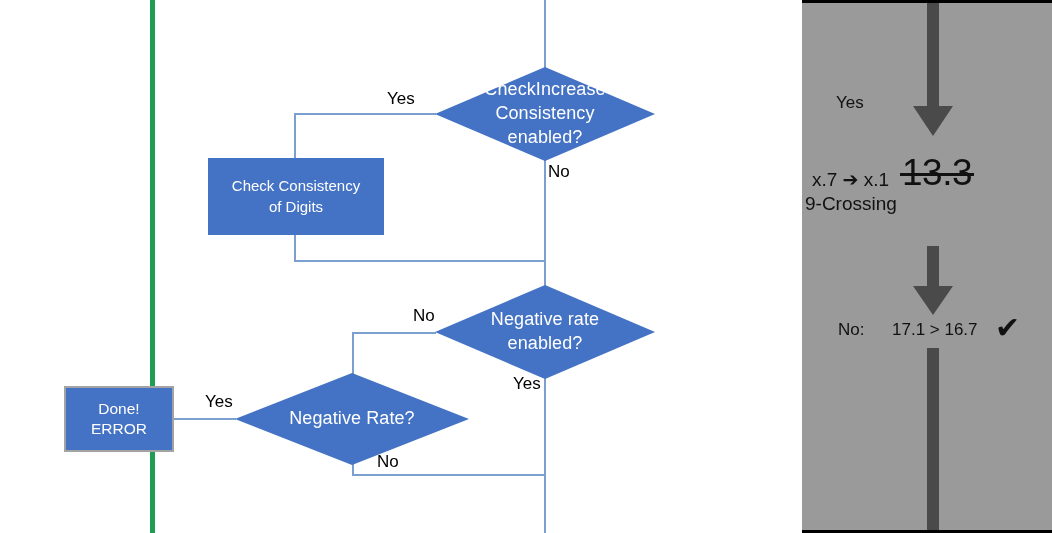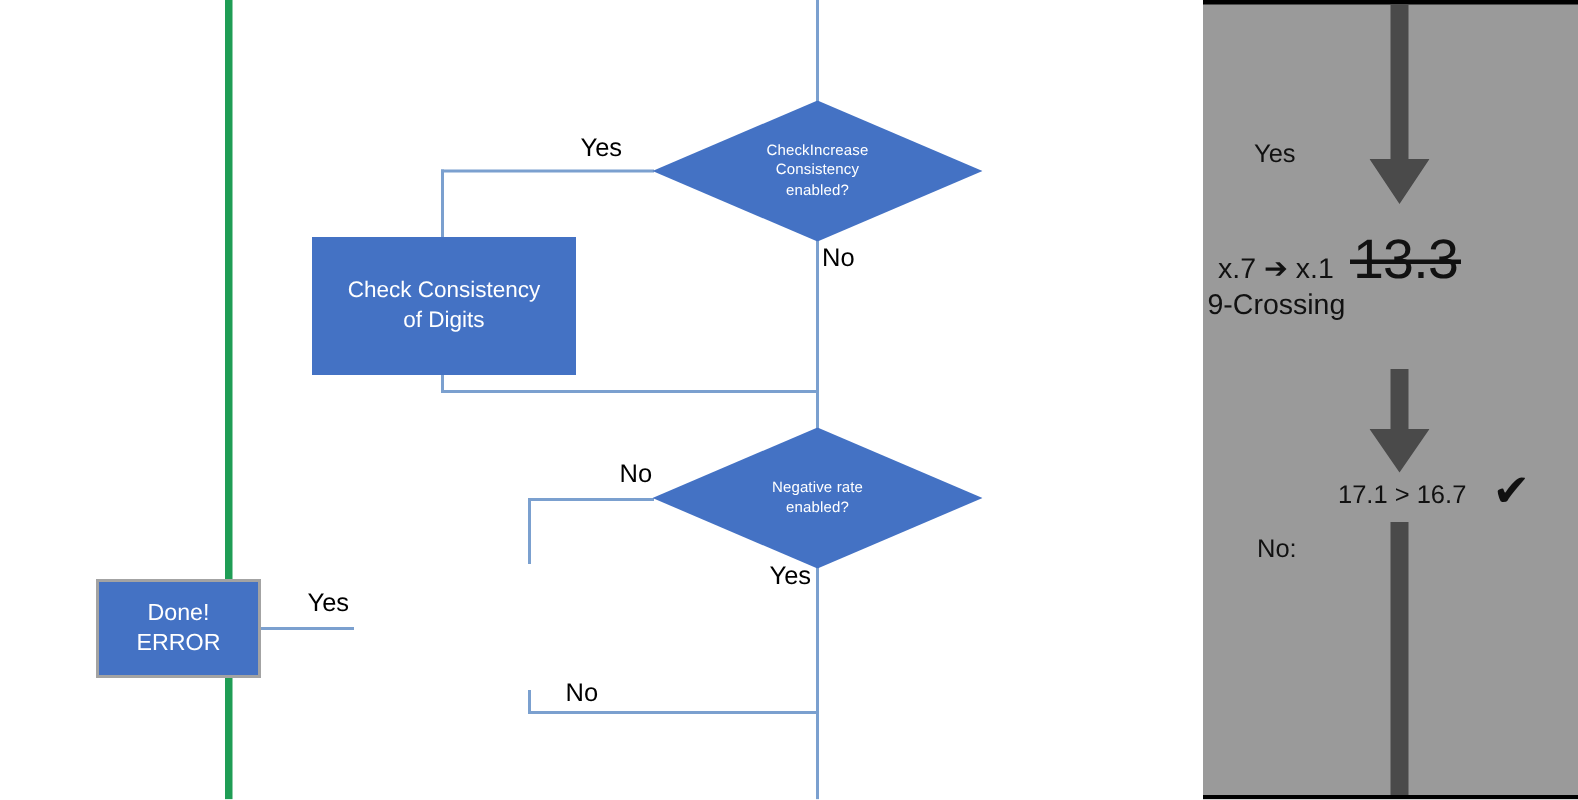--- a/index.html
+++ b/index.html
@@ -37,31 +37,31 @@
     align-items:center;
     justify-content:center;
   }
   .diamond svg{position:absolute;left:0;top:0;}
   .diamond .dlabel{
     position:relative;
     z-index:2;
     color:#ffffff;
     text-align:center;
     line-height:1.33;
-    font-size:10px;
+    font-size:18px;
     letter-spacing:.1px;
     padding:0 8px;
     pointer-events:none;
   }
 
   
   #process-box{
     position:absolute;
     left:208px; top:158px;
-    width:176px; height:92px;
+    width:176px; height:77px;
     background:#4472c4;
     z-index:4;
     display:flex;align-items:center;justify-content:center;
   }
   #process-box .plabel{
     color:#fff;font-size:15px;text-align:center;line-height:1.35;
   }
 
   
   #error-box{
@@ -161,20 +161,28 @@
   <div class="diamond" style="left:435px; top:285px; width:220px; height:94px;">
     <svg width="220" height="94" viewBox="0 0 220 94">
       <polygon points="110,0 220,47 110,94 0,47" fill="#4472C4"></polygon>
     </svg>
     <div class="dlabel">
       <div>Negative rate</div>
       <div>enabled?</div>
     </div>
   </div>
 
+  <div class="diamond" style="left:235px; top:373px; width:234px; height:92px;">
+    <svg width="234" height="92" viewBox="0 0 234 92">
+      <polygon points="117,0 234,46 117,92 0,46" fill="#4472C4"></polygon>
+    </svg>
+    <div class="dlabel">
+      <div>Negative Rate?</div>
+    </div>
+  </div>
 
   <div id="error-box">
     <div class="elabel">
       <div>Done!</div>
       <div>ERROR</div>
     </div>
   </div>
 
   <div class="branch" style="left:387px; top:89px;">Yes</div>
   <div class="branch" style="left:548px; top:162px;">No</div>
@@ -193,20 +201,20 @@
 
     <div class="gtext small-note" style="left:10px; top:166px;">x.7 ➔ x.1</div>
     <div class="gtext small-note" style="left:3px; top:190px;">9-Crossing</div>
 
     <div class="gtext big-num strike" style="left:100px; top:152px;">13.3</div>
 
     <svg class="garrow" style="left:111px; top:243px;" width="40" height="70" viewBox="0 0 40 70">
       <path d="M14 0 H26 V40 H40 L20 69 L0 40 H14 Z" fill="#4A4A4A"></path>
     </svg>
 
-    <div class="gtext cmp-line" style="left:36px; top:317px;margin-top:36px;">No:</div>
+    <div class="gtext cmp-line" style="left:36px; top:317px;">No:</div>
     <div class="gtext cmp-line" style="left:90px; top:317px;">17.1 &gt; 16.7</div>
     <div class="gtext check" style="left:193px; top:310px;">✔</div>
 
     <div class="garrow" style="left:125px; top:345px; width:12px; height:188px; background:#4A4A4A;"></div>
   </div>
 
 </div>
 
 </body></html>

